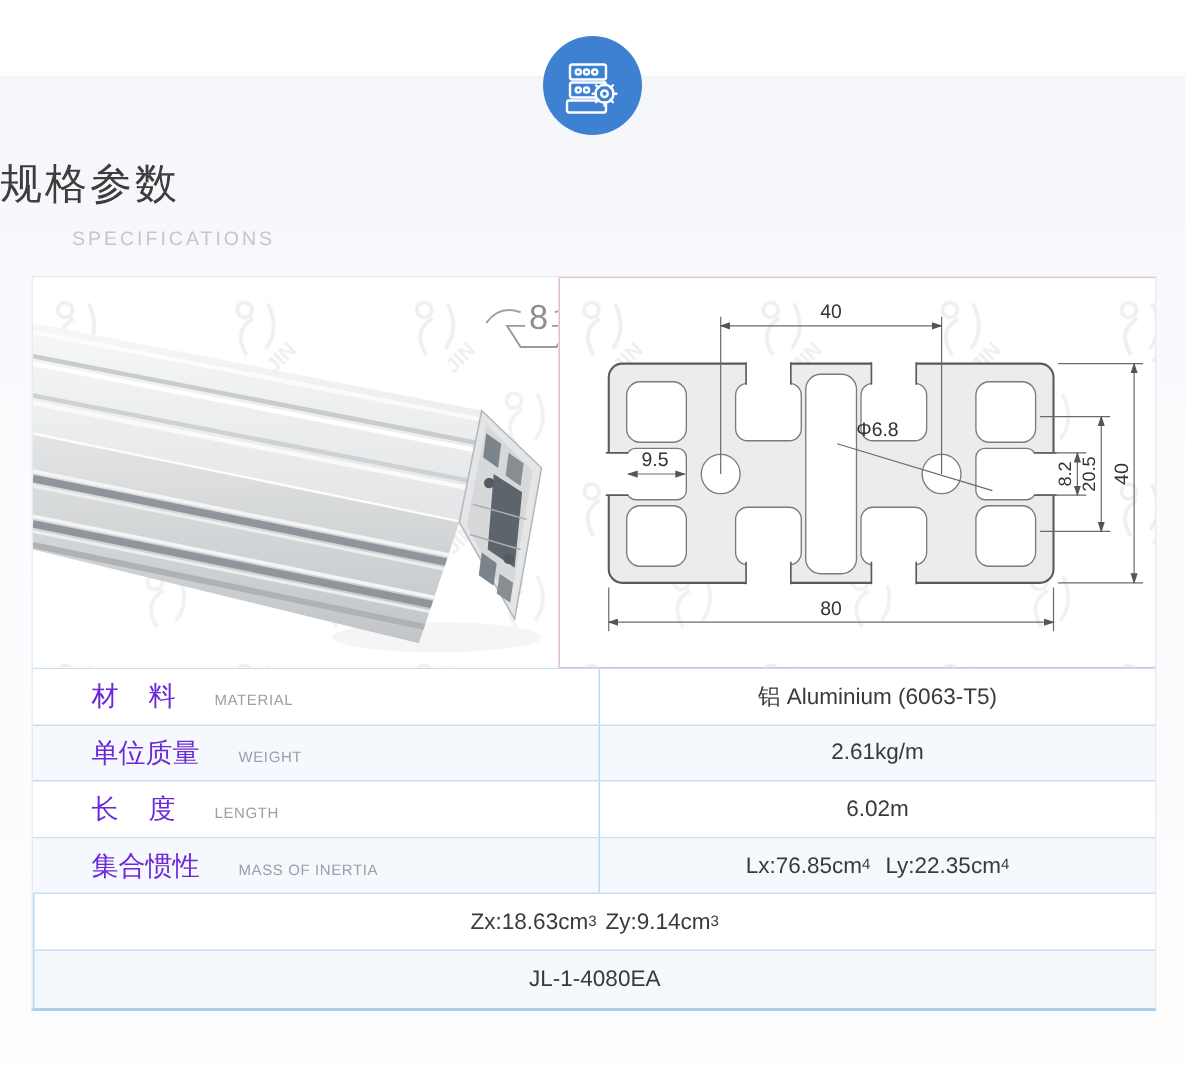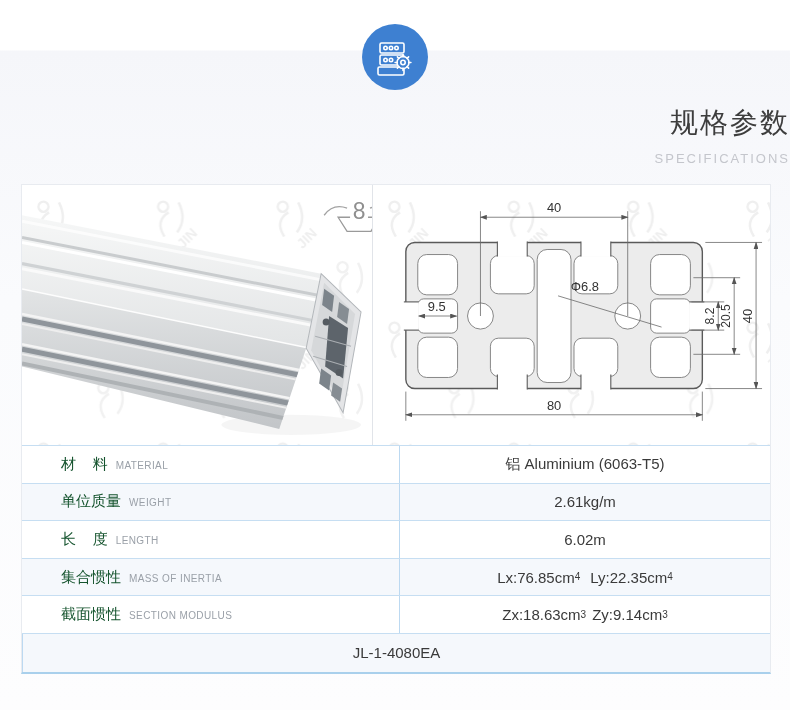--- a/index.html
+++ b/index.html
@@ -3,43 +3,43 @@
 <meta charset="utf-8">
 <style>
   * { margin:0; padding:0; box-sizing:border-box; }
   html,body { width:790px; height:710px; }
   body {
     font-family:"Liberation Sans","DejaVu Sans",sans-serif;
     background:linear-gradient(180deg,#ffffff 0,#ffffff 50px,#f5f6fa 51px,#fafbfd 300px,#fdfdfe 710px);
     overflow:hidden; position:relative;
   }
   
-  .header { text-align:right; padding-top:24px; }
+  .header { text-align:left; padding-top:24px; }
   .icon-wrap { width:66px; height:66px; margin:0 auto; }
   .title { margin-top:14px; font-size:28px; color:#3d3d3d; letter-spacing:2px; }
   .subtitle { margin-top:9px; font-size:13px; color:#c4c6cc; letter-spacing:2px;margin-left:48px; }
   
   .card {
     position:absolute; left:21px; top:184px; width:750px;
     background:#fff;
     border:1px solid #e8ebf0;
     border-bottom:2px solid #a9d0ec;
   }
   .gallery { display:flex; height:260px; }
   .panel-photo { width:351px; height:100%; border-right:1px solid #e1e4e9; position:relative; background:#fff; }
   .panel-drawing { flex:1; height:100%; position:relative; background:#ec4899; }
   .panel-photo svg, .panel-drawing svg { display:block; width:100%; height:100%; }
   
   .spec-table { border-top:1px solid #c6def2; }
   .t-row { display:flex; height:37.6px; align-items:center; border-bottom:1px solid #c6def2; }
   .t-row:last-child { border-bottom:none; }
   .t-row.alt { background:#f5f8fc; }
   .t-label { width:377px; padding-left:39px; display:flex; align-items:baseline; }
-  .t-cn { font-size:15px; color:#14532d; white-space:pre; }
-  .t-en { font-size:10px; color:#9aa0a8; margin-left:8px; letter-spacing:.4px;text-align:right; }
+  .t-cn { font-size:18px; color:#6d28d9; white-space:pre; }
+  .t-en { font-size:10px; color:#9aa0a8; margin-left:26px; letter-spacing:.4px;text-align:right; }
   .t-value { flex:1; align-self:stretch; display:flex; align-items:center; justify-content:center;
              border-left:1px solid #bcd9f1; font-size:15px; color:#3a3a3a; }
   .t-value sup { font-size:10px; line-height:0; }
   .seg-gap { display:inline-block; width:10px; }
   text { font-family:"Liberation Sans","DejaVu Sans",sans-serif; }
 </style>
 </head>
 <body>
 
 <div class="header">
@@ -297,24 +297,20 @@
       <div class="t-value">
         <span>Lx:76.85cm</span>
           <sup>4</sup>
           <span class="seg-gap"></span>
           <span>Ly:22.35cm</span>
           <sup>4</sup>
       </div>
     </div>
 
     <div class="t-row">
-      <div class="t-label">
-        <span class="t-cn">截面惯性</span>
-        <span class="t-en">SECTION MODULUS</span>
-      </div>
       <div class="t-value">
         <span>Zx:18.63cm</span>
           <sup>3</sup>
           <span class="seg-gap" style="width:6px"></span>
           <span>Zy:9.14cm</span>
           <sup>3</sup>
       </div>
     </div>
 
     <div class="t-row alt">

